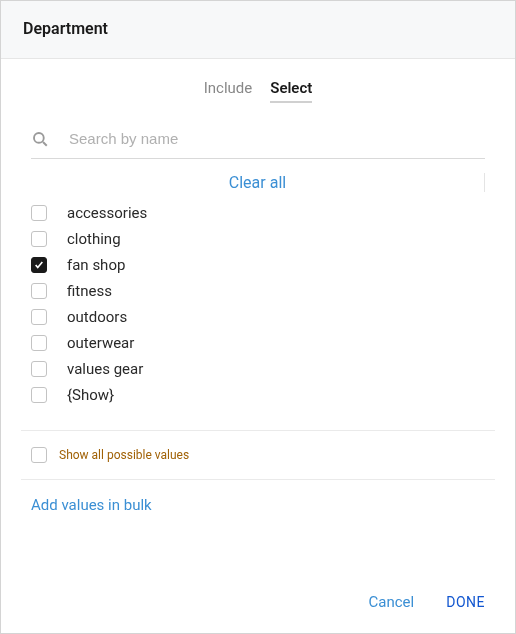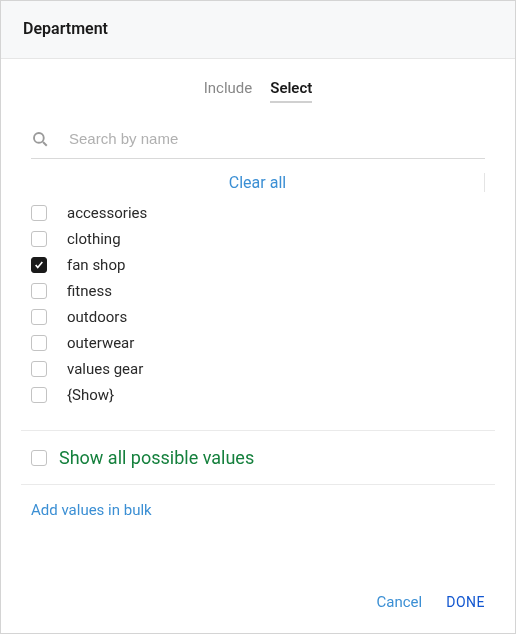--- a/index.html
+++ b/index.html
@@ -118,33 +118,33 @@
     background: #eaeaea;
     margin: 26px 20px 0 20px;
   }
   .show-all-row {
     display: flex;
     align-items: center;
     gap: 12px;
     margin: 16px 30px 16px 30px;
     cursor: pointer;
   }
-  .show-all-label { font-size: 18px; color: #15803d; }
+  .show-all-label { font-size: 12px; color: #a16207; }
   .bulk-link {
     margin: 16px 30px 0 30px;
     color: #3b8fd4;
     font-size: 15px;
     cursor: pointer;
   }
   .footer {
     margin-top: auto;
     padding: 20px 30px 22px 30px;
     display: flex;
     justify-content: flex-end;
-    gap: 24px;
+    gap: 32px;
     align-items: center;
   }
   .btn-cancel {
     color: #3b8fd4;
     font-size: 15px;
     cursor: pointer;
   }
   .btn-done {
     color: #1156d0;
     font-size: 14px;

